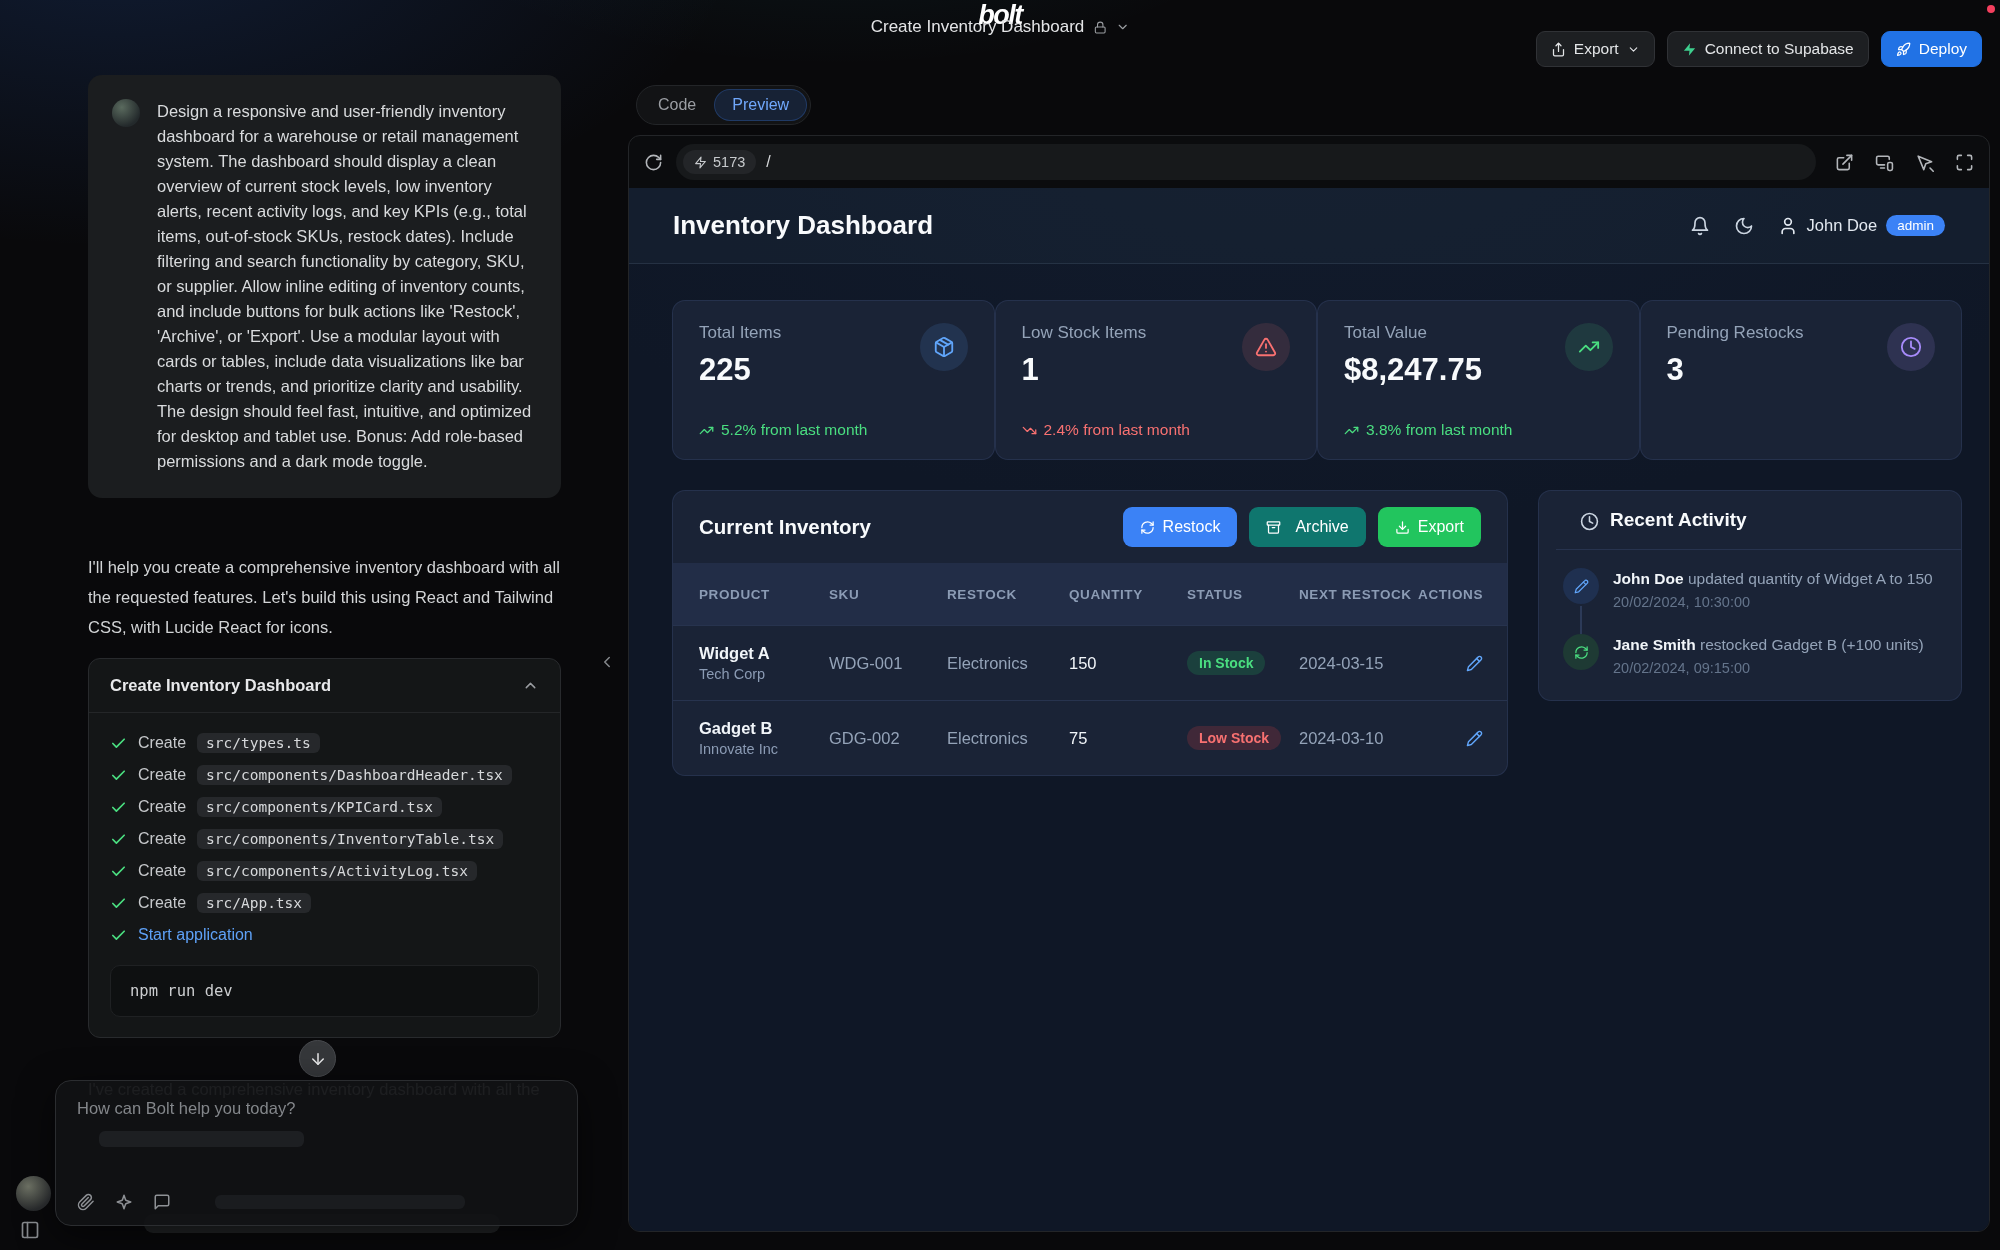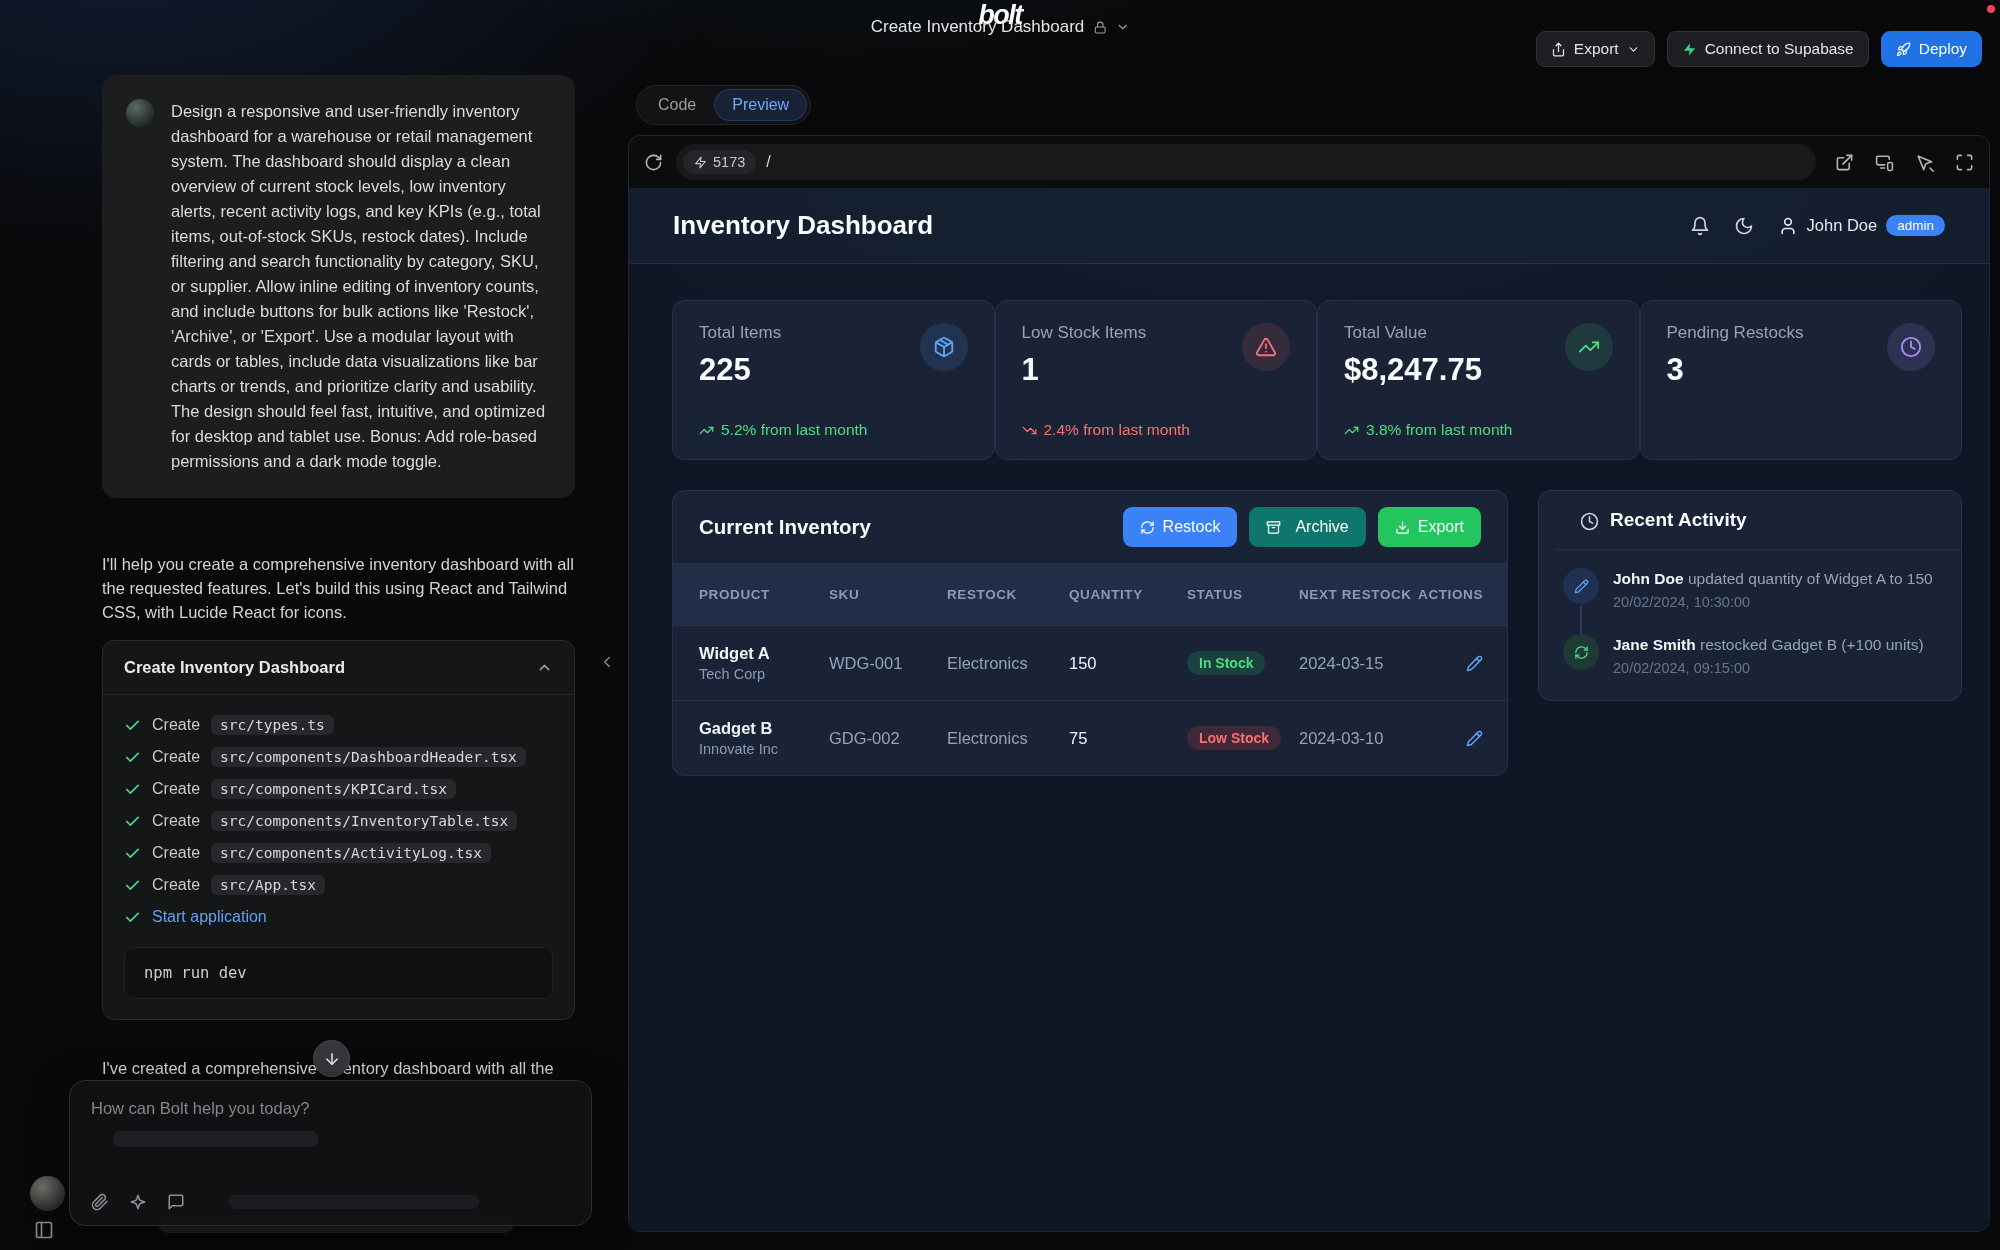--- a/index.html
+++ b/index.html
@@ -22,27 +22,27 @@
   .tb-center { position:absolute; left:50%; top:0; height:54px; transform:translateX(-50%); display:flex; align-items:center; gap:9px; color:#e4e5e7; font-size:17px; }
   .tb-center .mut { color:#9a9da1; }
   .tb-right { margin-left:auto; display:flex; align-items:center; gap:12px; }
   .tb-btn { display:flex; align-items:center; gap:8px; height:36px; padding:0 14px; border-radius:9px;
     background:#1d1f22; border:1px solid #303236; color:#e3e5e7; font-size:15.5px; font-family:inherit; cursor:pointer; }
   .tb-btn.deploy { background:#2172e5; border-color:#2172e5; color:#fff; }
   .supa { color:#3ecf8e; }
 
   
   .body-wrap { position:absolute; inset:54px 0 0 0; z-index:2; }
-  .chat-panel { position:absolute; left:18px; top:0; bottom:0; width:628px; }
+  .chat-panel { position:absolute; left:4px; top:0; bottom:0; width:628px; }
   .chat-col { padding:21px 71px 0 84px; }
   .msg-user { background:#1b1d1f; border-radius:14px; padding:24px; display:flex; gap:17px; }
   .msg-avatar { width:28px; height:28px; border-radius:50%; flex:none;
     background: radial-gradient(circle at 35% 30%, #5a6a5e, #23292b 72%); }
   .msg-user p { font-size:16.5px; line-height:25px; color:#d9dbdd; }
-  .assistant-p { margin-top:54px; font-size:16.5px; line-height:24px; color:#d2d4d6; }
+  .assistant-p { margin-top:54px; font-size:16.5px; line-height:30px; color:#d2d4d6; }
   .followup { margin-top:36px; }
 
   .artifact { margin-top:16px; background:#141617; border:1px solid #282a2d; border-radius:12px; overflow:hidden; }
   .artifact-header { display:flex; justify-content:space-between; align-items:center; padding:17px 21px;
     font-size:16.5px; font-weight:700; color:#e8e9eb; border-bottom:1px solid #242628; cursor:pointer; }
   .artifact-header .chev { color:#9a9da1; }
   .artifact-body { padding:14px 21px 20px; }
   .step { display:flex; align-items:center; gap:11px; height:32px; font-size:16px; color:#c6c8cb; }
   .check { color:#4ade80; }
   .file-pill { font-family:"DejaVu Sans Mono", monospace; font-size:14.5px; background:#26282b; color:#d7d9db;

